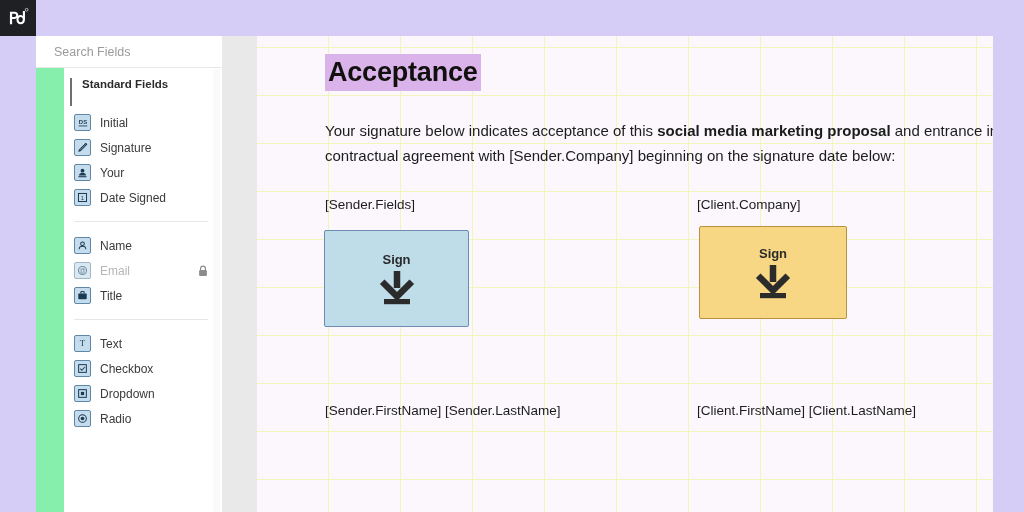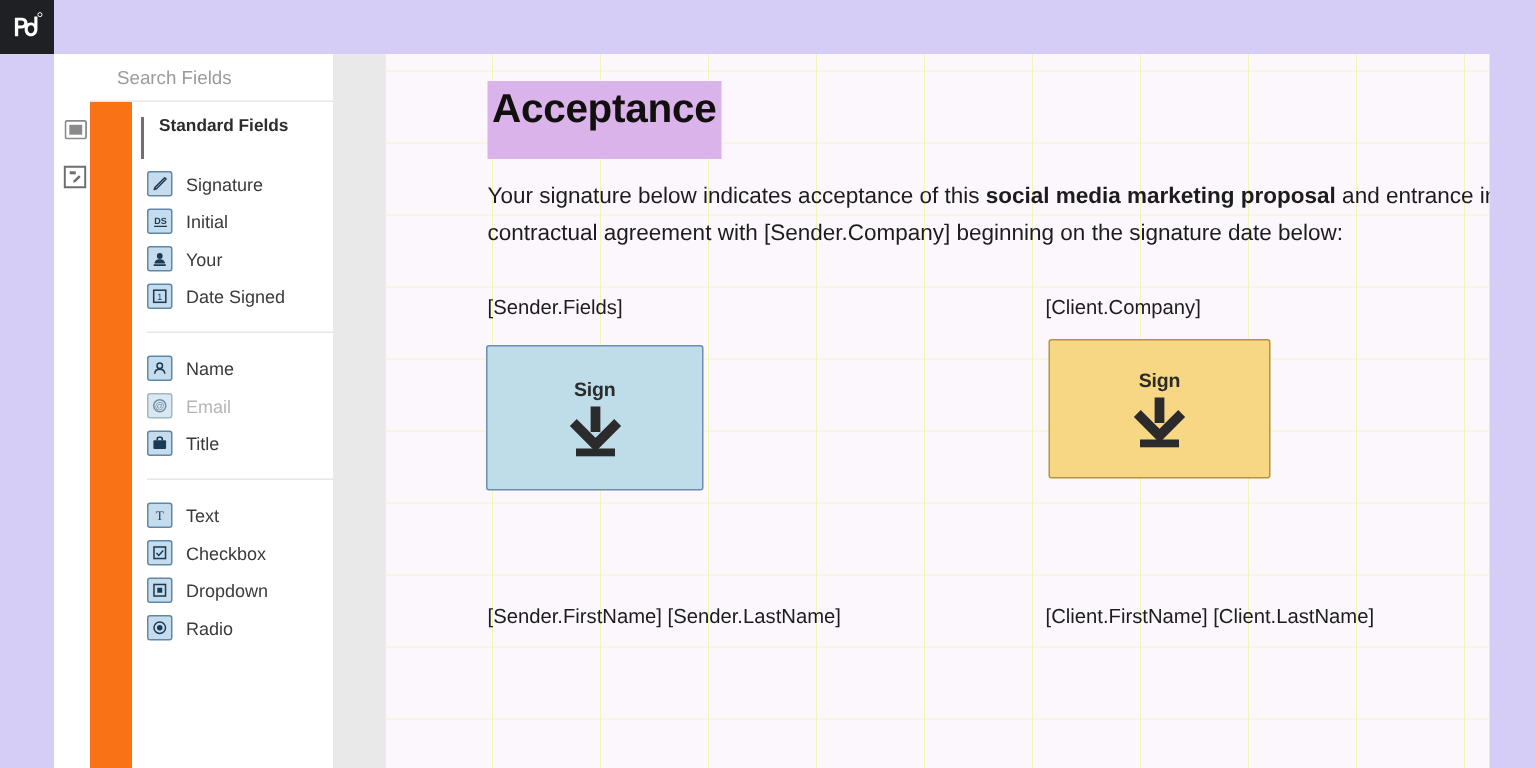--- a/index.html
+++ b/index.html
@@ -48,23 +48,22 @@
   }
   .rail-icon.i0 { top: 39px; }
   .rail-icon.i1 { top: 71px; }
 
   
   .panel {
     position: absolute;
     left: 36px; top: 36px;
     width: 186px;
     height: 476px;
-    background: #f97316;
+    background: #86efac;
     border-right: 1px solid #e3e3e3;
-    margin-left: 24px;
   }
   .search-bar {
     position: absolute;
     left: 0; top: 0;
     width: 186px; height: 32px;
     background: #fff;
     border-bottom: 1px solid #e8e8e8;
     display: flex;
     align-items: center;
     padding: 0 8px 0 10px;
@@ -196,21 +195,21 @@
 
   .doc-title {
     position: absolute;
     left: 68px; top: 18px;
     font-size: 27px;
     font-weight: bold;
     color: #12100e;
     background: #d9b3ea;
     letter-spacing: -0.2px;
     line-height: 1.3;
-    padding: 1px 3px 16px 3px;
+    padding: 1px 3px 1px 3px;
   }
 
   .doc-para {
     position: absolute;
     left: 68px; top: 82px;
     width: 700px;
     font-size: 15px;
     line-height: 25px;
     color: #1c1c1c;
   }
@@ -301,35 +300,35 @@
     <div class="panel-body">
 
       <div class="section-head">
         <span class="section-head-label">Standard Fields</span>
       </div>
 
       <div class="field-list">
 
         <div class="field-row">
           <span class="fld-ico">
-            <svg width="11" height="11" viewBox="0 0 12 12">
-              <path d="M9.6 1.6l1.0 1.0 -7.0 7.0 -1.6 0.6 0.6 -1.6z" fill="none" stroke="#1b3a54" stroke-width="1.1" stroke-linejoin="round"></path>
-            </svg>
-          </span>
-          <span class="field-label">Signature</span>
-        </div>
-
-        <div class="field-row">
-          <span class="fld-ico">
             <svg width="12" height="11" viewBox="0 0 14 12">
               <text x="7" y="8" font-family="Liberation Sans, sans-serif" font-size="7" font-weight="bold" fill="#1b3a54" text-anchor="middle">DS</text>
               <line x1="2" y1="10" x2="12" y2="10" stroke="#1b3a54" stroke-width="1"></line>
             </svg>
           </span>
           <span class="field-label">Initial</span>
+        </div>
+
+        <div class="field-row">
+          <span class="fld-ico">
+            <svg width="11" height="11" viewBox="0 0 12 12">
+              <path d="M9.6 1.6l1.0 1.0 -7.0 7.0 -1.6 0.6 0.6 -1.6z" fill="none" stroke="#1b3a54" stroke-width="1.1" stroke-linejoin="round"></path>
+            </svg>
+          </span>
+          <span class="field-label">Signature</span>
         </div>
 
         <div class="field-row">
           <span class="fld-ico">
             <svg width="11" height="11" viewBox="0 0 12 12">
               <circle cx="6" cy="4" r="2.1" fill="#1b3a54"></circle>
               <path d="M2.2 9.4c0-2.0 1.7-3.1 3.8-3.1s3.8 1.1 3.8 3.1z" fill="#1b3a54"></path>
               <line x1="1.6" y1="10.6" x2="10.4" y2="10.6" stroke="#1b3a54" stroke-width="1.2"></line>
             </svg>
           </span>

